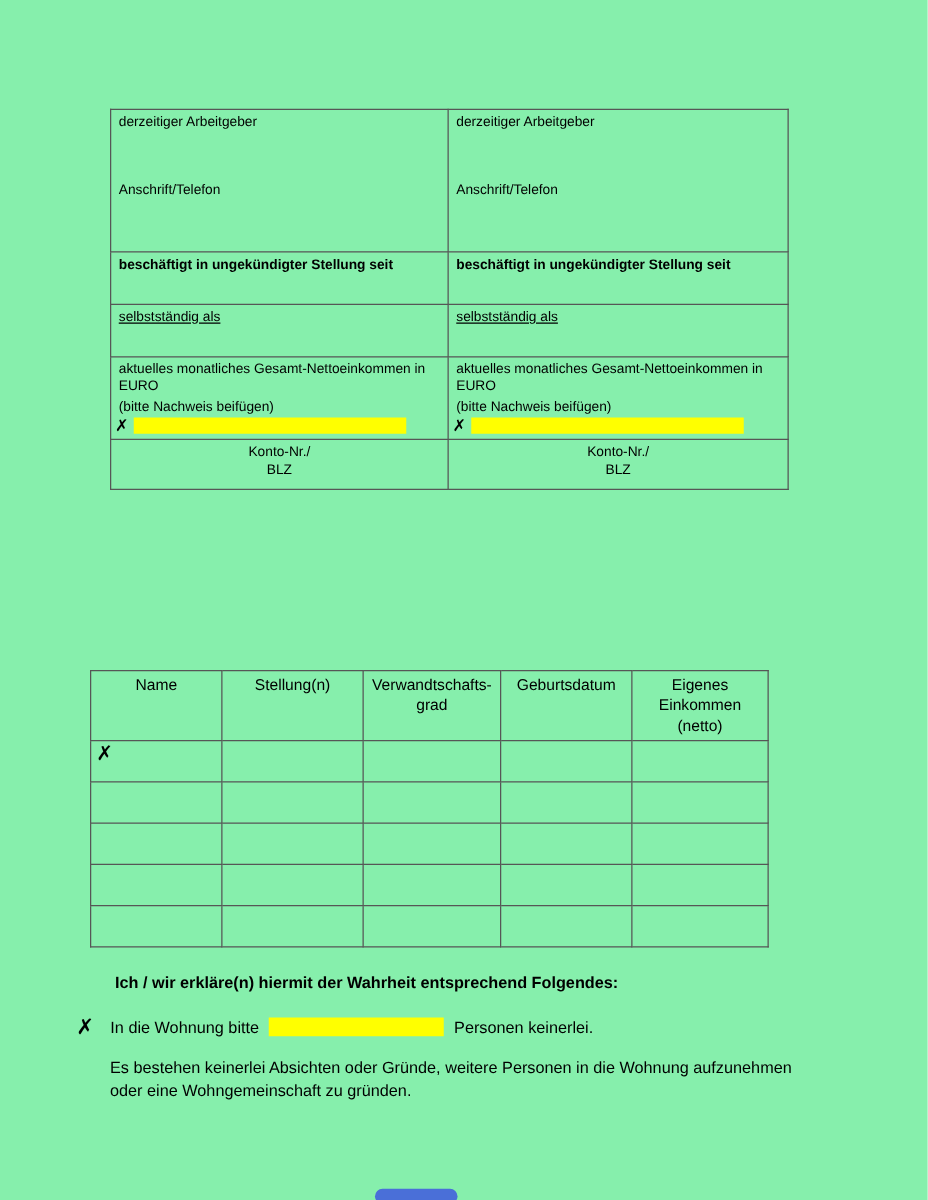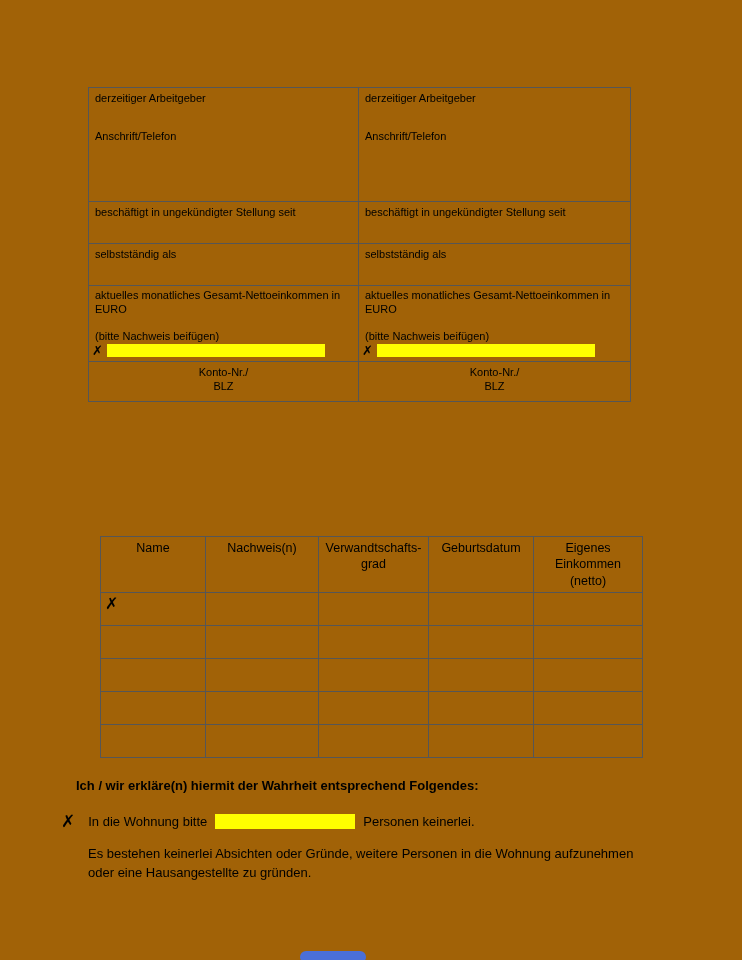--- a/index.html
+++ b/index.html
@@ -4,64 +4,64 @@
 <style>
   * { margin:0; padding:0; box-sizing:border-box; }
   html,body { width:742px; height:960px; }
   body {
     background:#ffffff;
     font-family:"Liberation Sans","DejaVu Sans",sans-serif;
     color:#000;
     position:relative;
     overflow:hidden;
   }
-  .page { position:absolute; inset:0; background:#a16207; }
+  .page { position:absolute; inset:0; background:#86efac; }
 
   table { border-collapse:collapse; table-layout:fixed; }
 
   
   .emp-table { position:absolute; left:88px; top:87px; width:542px; }
   .emp-table td {
     border:1px solid #565656;
     vertical-align:top;
     padding:4px 6px;
     font-size:11px;
     line-height:1.25;
   }
   .r1 td { height:114px; }
-  .r1 .addr { margin-top:24px; }
-  .r2 td { height:42px; }
+  .r1 .addr { margin-top:40px; }
+  .r2 td { height:42px;font-weight:bold; }
   .r3 td { height:42px; }
-  .r4 td { height:42px; }
+  .r4 td { height:42px;text-decoration:underline; }
   .r5 td { height:52px; padding-top:3px; }
   .r6 td { height:40px; }
   .r7 td { height:40px;text-align:center; }
   .r8 td { height:40px; }
 
-  .inc2 { margin-top:13px; }
+  .inc2 { margin-top:3px; }
 
   .fill-line { display:flex; align-items:center; gap:4px; margin-top:3px; margin-left:-3px; }
   .fl-inc { margin-top:1px; }
   .xmark { font-size:16px; line-height:1; }
   .xmark-sm { font-size:13px; }
   .hl {
     display:inline-block;
     background:var(--hl,#ffff00);
     height:13px;
     flex:0 0 auto;
   }
   .hl-occ { width:222px; }
   .hl-inc { width:218px; }
 
   
   .hh-intro {
     position:absolute; left:88px; top:511px;
     font-size:13px;
   }
-  .hh-table { position:absolute; left:100px; top:536px; width:542px; }
+  .hh-table { position:absolute; left:72px; top:536px; width:542px; }
   .hh-table th, .hh-table td { border:1px solid #565656; }
   .hh-table thead th {
     height:52px;
     vertical-align:top;
     text-align:center;
     font-weight:400;
     font-size:12.5px;
     line-height:1.3;
     padding:3px 2px;
     overflow-wrap:break-word;
@@ -69,21 +69,21 @@
   .hh-table tbody td {
     height:33px;
     vertical-align:top;
     padding:2px 4px;
     font-size:12px;
   }
   .hh-table .xmark-row { font-size:15px; }
 
   
   .decl-heading {
-    position:absolute; left:76px; top:778px;
+    position:absolute; left:92px; top:778px;
     font-size:13px; font-weight:bold;
   }
   .decl-line {
     position:absolute; left:61px; top:813px;
     display:flex; align-items:center; gap:8px;
     font-size:13px;
   }
   .decl-line .xmark { font-size:17px; margin-right:5px; }
   .decl-hl {
     display:inline-block;
@@ -185,21 +185,21 @@
     <colgroup>
       <col style="width:105px">
         <col style="width:113px">
         <col style="width:110px">
       <col style="width:105px">
         <col style="width:109px">
     </colgroup>
     <thead>
       <tr>
         <th>Name</th>
-        <th>Nachweis(n)</th>
+        <th>Stellung(n)</th>
         <th>Verwandtschafts-grad</th>
         <th>Geburtsdatum</th>
         <th>Eigenes Einkommen (netto)</th>
       </tr>
     </thead>
     <tbody>
       <tr>
         <td class="xmark-row"><span class="xmark">✗</span></td>
         <td></td>
         <td></td>
@@ -239,17 +239,17 @@
 
   <p class="decl-heading">Ich / wir erkläre(n) hiermit der Wahrheit entsprechend Folgendes:</p>
 
   <div class="decl-line">
     <span class="xmark">✗</span>
     <span>In die Wohnung bitte</span>
     <span class="decl-hl"></span>
     <span>Personen keinerlei.</span>
   </div>
 
-  <p class="decl-para">Es bestehen keinerlei Absichten oder Gründe, weitere Personen in die Wohnung aufzunehmen oder eine Hausangestellte zu gründen.</p>
+  <p class="decl-para">Es bestehen keinerlei Absichten oder Gründe, weitere Personen in die Wohnung aufzunehmen oder eine Wohngemeinschaft zu gründen.</p>
 
   <div class="blue-bar"></div>
 
 </div>
 
 </body></html>

